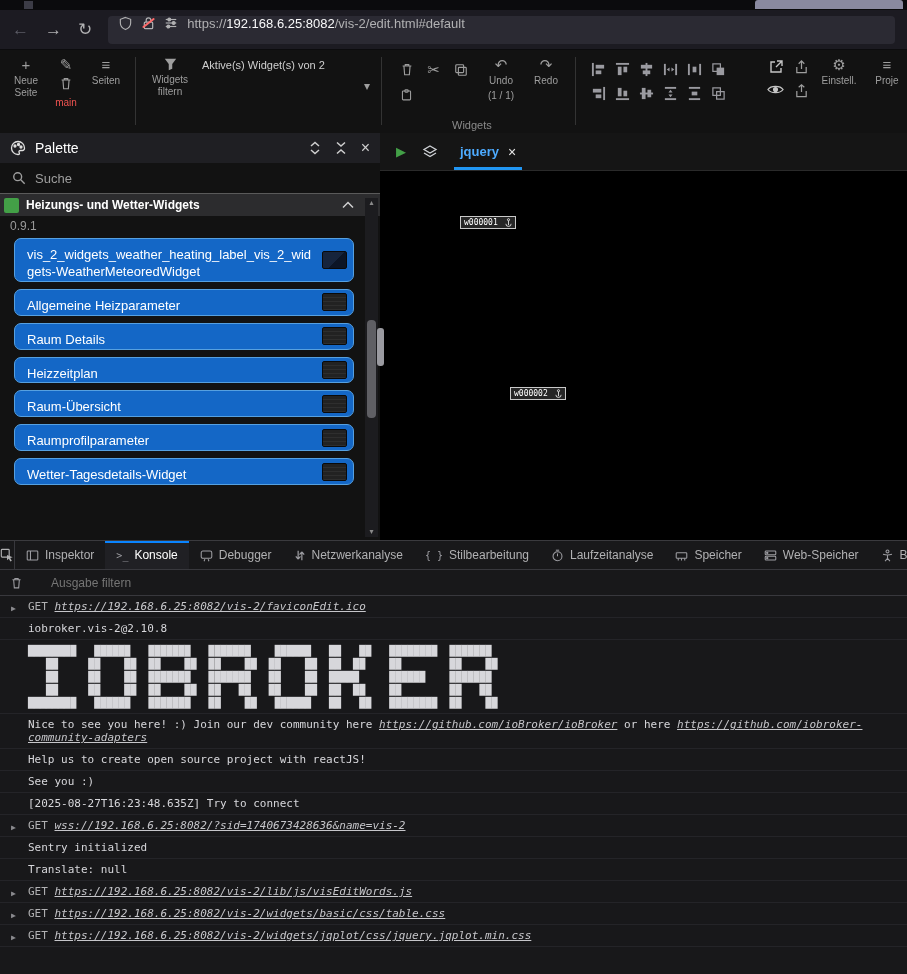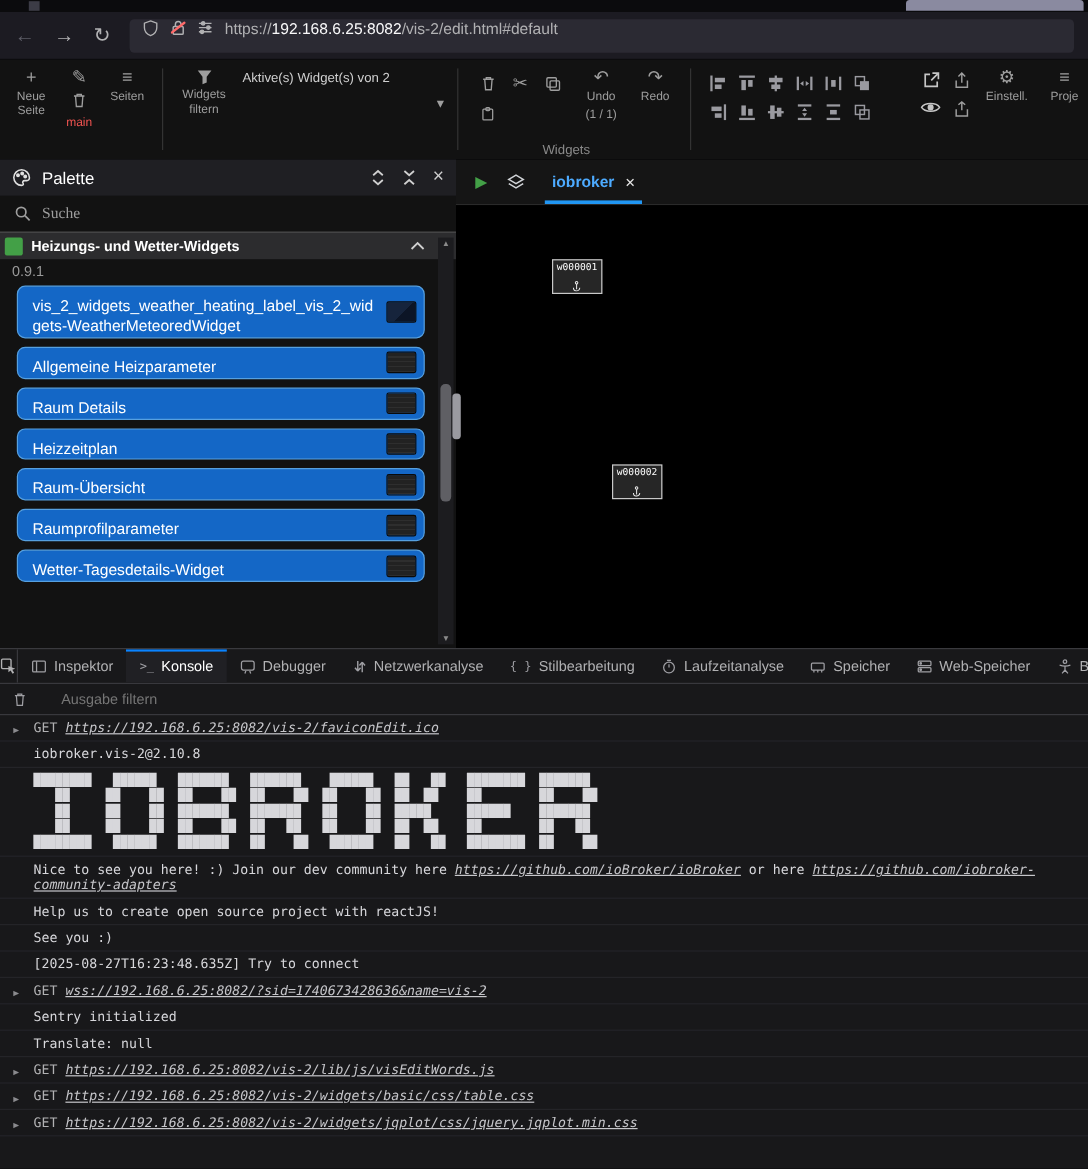--- a/index.html
+++ b/index.html
@@ -38,21 +38,21 @@
   .widgets-caption { position:absolute; left:452px; bottom:2px; color:#8a8a8a; font-size:11px; }
 
   
   .workspace { height:407px; display:flex; position:relative; background:#000; }
   .splitter { position:absolute; left:377px; top:195px; width:7px; height:38px; background:#9a9aa0; border-radius:3px; z-index:6; }
 
   .palette { width:380px; background:#121212; display:flex; flex-direction:column; position:relative; }
   .palette-header { height:30px; background:#1f1f23; display:flex; align-items:center; gap:9px; padding:0 10px; color:#fff; font-size:14px; }
   .ph-icons { margin-left:auto; display:flex; gap:14px; align-items:center; color:#cfcfcf; }
   .palette-search { height:31px; display:flex; align-items:center; gap:9px; padding:0 12px; border-bottom:1px solid #5a5a5a; }
-  .search-input { background:transparent; border:0; outline:0; color:#e8e8e8; font-size:13px; width:280px; font-family:Liberation Serif, serif; }
+  .search-input { background:transparent; border:0; outline:0; color:#e8e8e8; font-size:13px; width:280px; font-family:Liberation Sans, sans-serif; }
   .search-input::placeholder { color:#9e9e9e; }
   .section-header { height:22px; background:#2c2c2e; display:flex; align-items:center; gap:7px; padding:0 26px 0 4px; color:#fff; font-weight:bold; font-size:12px; }
   .section-logo { width:15px; height:15px; background:#43a047; border-radius:2px; flex:none; }
   .section-chevron { margin-left:auto; display:inline-flex; }
   .version { color:#9a9a9a; font-size:12px; padding:3px 13px 1px 10px; }
   .widget-list { flex:1; padding:4px 26px 0 14px; display:flex; flex-direction:column; gap:7px; overflow:hidden; }
   .pw-btn { position:relative; background:#1467c6; border:1px solid #56a0e0; border-radius:7px; padding:8px 38px 0 12px; color:#fff; font-size:13px; line-height:1.3; overflow-wrap:anywhere; cursor:pointer; }
   .pw-thumb { position:absolute; right:6px; top:50%; transform:translateY(-50%); width:25px; height:18px; border-radius:2px; border:1px solid #0a0a0a;
               background:repeating-linear-gradient(180deg,#222 0 3px,#2e2e2e 3px 4px); }
   .pw-thumb-img { background:linear-gradient(135deg,#16243c 0 55%,#0c1526 55% 100%); }
@@ -61,21 +61,21 @@
   .ps-thumb { position:absolute; top:36%; height:29%; width:9px; left:2px; background:#5f5f64; border-radius:4px; }
 
   .canvas { flex:1; position:relative; background:#000; }
   .canvas-tabbar { height:38px; background:#151515; display:flex; align-items:center; gap:16px; padding-left:16px; border-bottom:1px solid #2a2a2a; }
   .play-glyph { color:#43a047; font-size:13px; }
   .view-tab { position:relative; height:100%; display:flex; align-items:center; gap:9px; padding:0 6px; color:#4dabff; font-size:13px; font-weight:bold; }
   .view-tab::after { content:""; position:absolute; left:0; right:0; bottom:0; height:3px; background:#2196f3; }
   .tab-close { color:#e8e8e8; font-size:14px; font-weight:normal; }
   .canvas-area { position:absolute; top:38px; left:0; right:0; bottom:0; background:#000; }
   .chip { position:absolute; display:inline-flex; align-items:center; gap:7px; border:1px solid #c9c9c9; background:rgba(110,110,110,.35); color:#fff;
-          font:8px "DejaVu Sans Mono",monospace; padding:1px 3px;flex-direction:column; }
+          font:8px "DejaVu Sans Mono",monospace; padding:1px 3px; }
   .chip.w0 { left:80px; top:45px; } .chip.w1 { left:130px; top:216px; }
 
   
   .devtools { height:434px; background:#18181a; border-top:1px solid #3a3a3e; display:flex; flex-direction:column; }
   .dt-tabbar { height:29px; display:flex; align-items:stretch; border-bottom:1px solid #38383d; overflow:hidden; }
   .dt-pick { width:36px; display:flex; align-items:center; justify-content:center; border-right:1px solid #38383d; }
   .dt-tab { display:flex; align-items:center; gap:6px; padding:0 11px; color:#b1b1b3; font-size:12px; position:relative; white-space:nowrap; cursor:default; }
   .dt-tab.selected { color:#fff; background:#202024; }
   .dt-tab.selected::before { content:""; position:absolute; top:0; left:0; right:0; height:2px; background:#0a84ff; }
   .glyph-icon { font-family:"DejaVu Sans Mono",monospace; font-size:10px; color:#9e9ea3; }
@@ -377,21 +377,21 @@
     <div class="canvas">
       <div class="canvas-tabbar">
         <span class="play-glyph">▶</span>
         <span class="icn">
           <svg width="16" height="16" viewBox="0 0 16 16" fill="none" stroke="#cfd2d6" stroke-width="1.3">
               <path d="M8 2l6 3.5L8 9 2 5.5z"></path>
               <path d="M2 9l6 3.5L14 9"></path>
             </svg>
         </span>
         <span class="view-tab">
-          <span>iobroker</span>
+          <span>jquery</span>
           <span class="tab-close">×</span>
         </span>
       </div>
       <div class="canvas-area">
           <span class="chip w0">
             <span>w000001</span>
             <span class="icn">
               <svg width="7" height="9" viewBox="0 0 8 10" fill="none" stroke="#e8e8e8" stroke-width="1">
                 <circle cx="4" cy="1.8" r="1.2"></circle>
                 <line x1="4" y1="3" x2="4" y2="8"></line>

